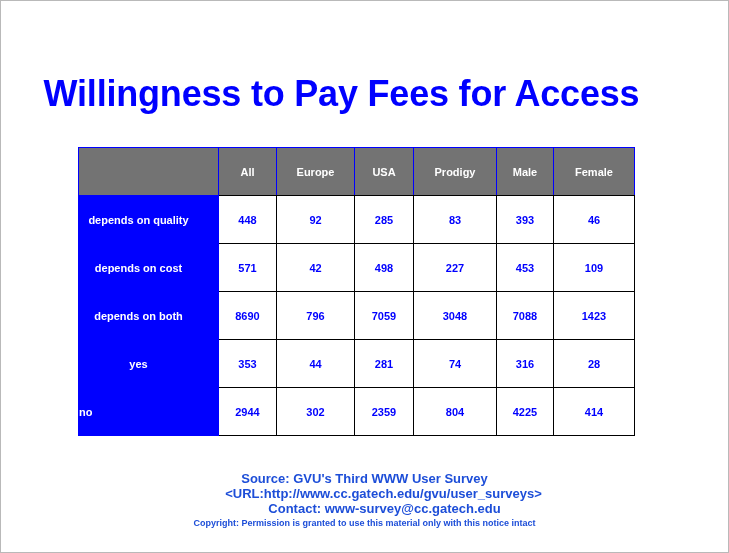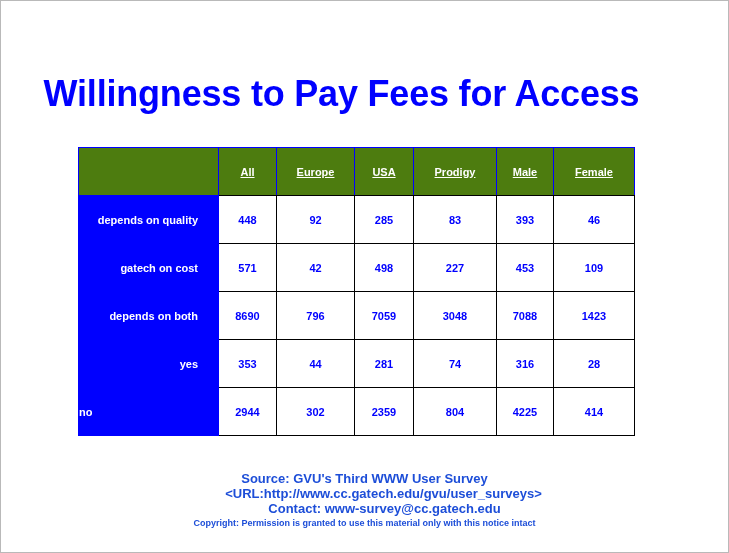--- a/index.html
+++ b/index.html
@@ -51,36 +51,35 @@
     padding: 0;
     height: 48px;
     font-size: 11px;
     font-weight: bold;
     text-align: center;
     vertical-align: middle;
     box-sizing: border-box;
   }
   
   #data-table thead th {
-    background: #4d7c0f;
+    background: #737373;
     color: #ffffff;
     border-color: #0000ff;
     border-bottom: 1px solid #000000;
-    text-decoration: underline;
   }
   #data-table thead th.corner-cell {
     border-bottom-color: #0000ff;
   }
   
   #data-table td.row-label {
     background: #0000ff;
     color: #ffffff;
     border-color: #0000ff;
     padding-right: 20px;
-    text-align: right;
+    text-align: center;
   }
   #data-table td.row-label.centered {
     text-align: left;
     padding-right: 0;
   }
   
   #data-table td.value-cell {
     background: #ffffff;
     color: #0000ff;
     border: 1px solid #000000;
@@ -148,21 +147,21 @@
         <td class="row-label">depends on quality</td>
         <td class="value-cell">448</td>
         <td class="value-cell">92</td>
         <td class="value-cell">285</td>
         <td class="value-cell">83</td>
         <td class="value-cell">393</td>
         <td class="value-cell">46</td>
       </tr>
 
       <tr>
-        <td class="row-label">gatech on cost</td>
+        <td class="row-label">depends on cost</td>
         <td class="value-cell">571</td>
         <td class="value-cell">42</td>
         <td class="value-cell">498</td>
         <td class="value-cell">227</td>
         <td class="value-cell">453</td>
         <td class="value-cell">109</td>
       </tr>
 
       <tr>
         <td class="row-label">depends on both</td>

